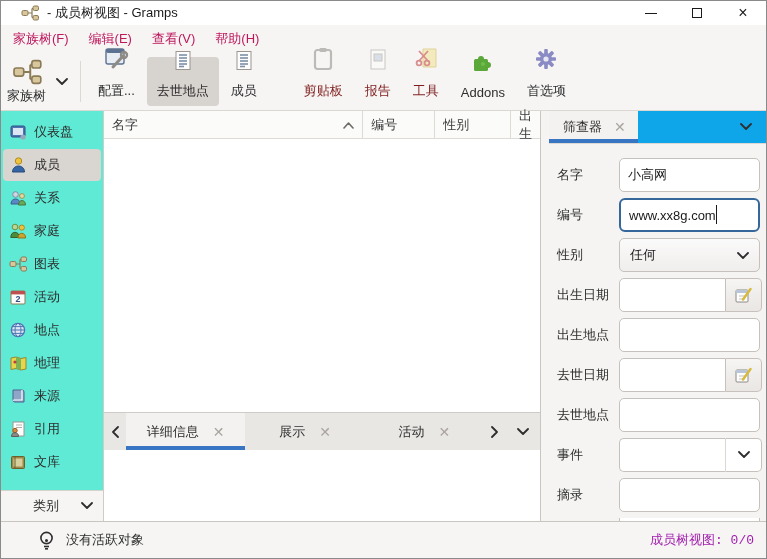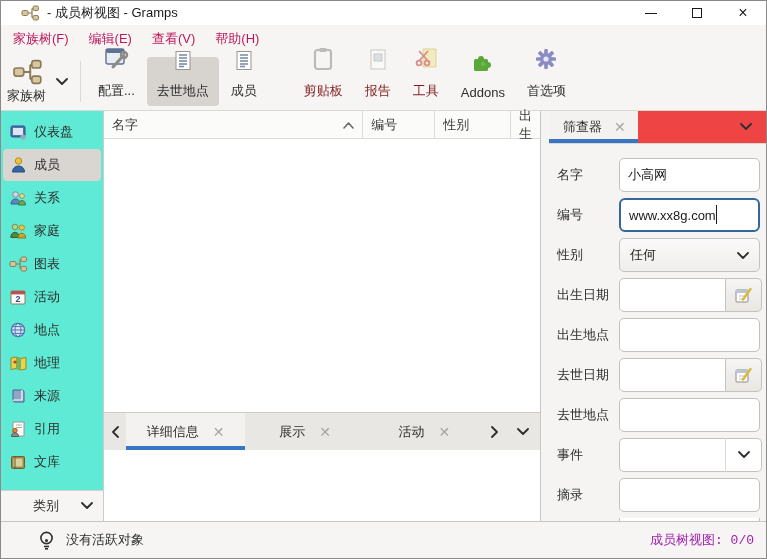--- a/index.html
+++ b/index.html
@@ -63,21 +63,21 @@
   .gtab.active { background:#f3f2f0; }
   .gtab.active::after { content:""; position:absolute; left:0; right:0; bottom:0; height:4px; background:#3876c4; }
   .gt-chev { width:34px; display:flex; align-items:center; justify-content:center; }
   .gramplet-body { height:71px; background:#ffffff; flex:0 0 auto; }
 
   
   .vgap { width:8px; background:#f5f4f2; flex:0 0 auto; }
 
   
   .filter { flex:1 1 auto; background:#f5f4f2; display:flex; flex-direction:column; overflow:hidden; }
-  .ftabs { height:33px; background:#ef4444; display:flex; align-items:stretch; border-bottom:1px solid #dcd8d4; flex:0 0 auto; }
+  .ftabs { height:33px; background:#0ea5e9; display:flex; align-items:stretch; border-bottom:1px solid #dcd8d4; flex:0 0 auto; }
   .ftab { display:flex; align-items:center; gap:12px; padding:0 12px 0 14px; background:#f3f2f0; position:relative; }
   .ftab::after { content:""; position:absolute; left:0; right:0; bottom:0; height:4px; background:#3876c4; }
   .ftab .x { color:#a9a49f; font-size:14px; }
   .ftab-chev { margin-left:auto; display:flex; align-items:center; padding-right:14px; }
   .fbody { flex:1; padding:14px 6px 0 8px; overflow:hidden; }
   .frow { display:flex; align-items:center; margin-bottom:6px; height:34px; }
   .frow .flabel { width:62px; flex:0 0 auto; color:#2e2e2e; }
   .fctrl { margin-left:auto; display:flex; align-items:stretch; width:143px; height:34px; }
   .tinput { width:100%; height:100%; border:1px solid #c6c1bc; border-radius:5px; background:#fff; padding:0 8px; font:inherit; color:#1a1a1a; outline:none; }
   .focus-wrap { position:relative; width:100%; height:100%; }

